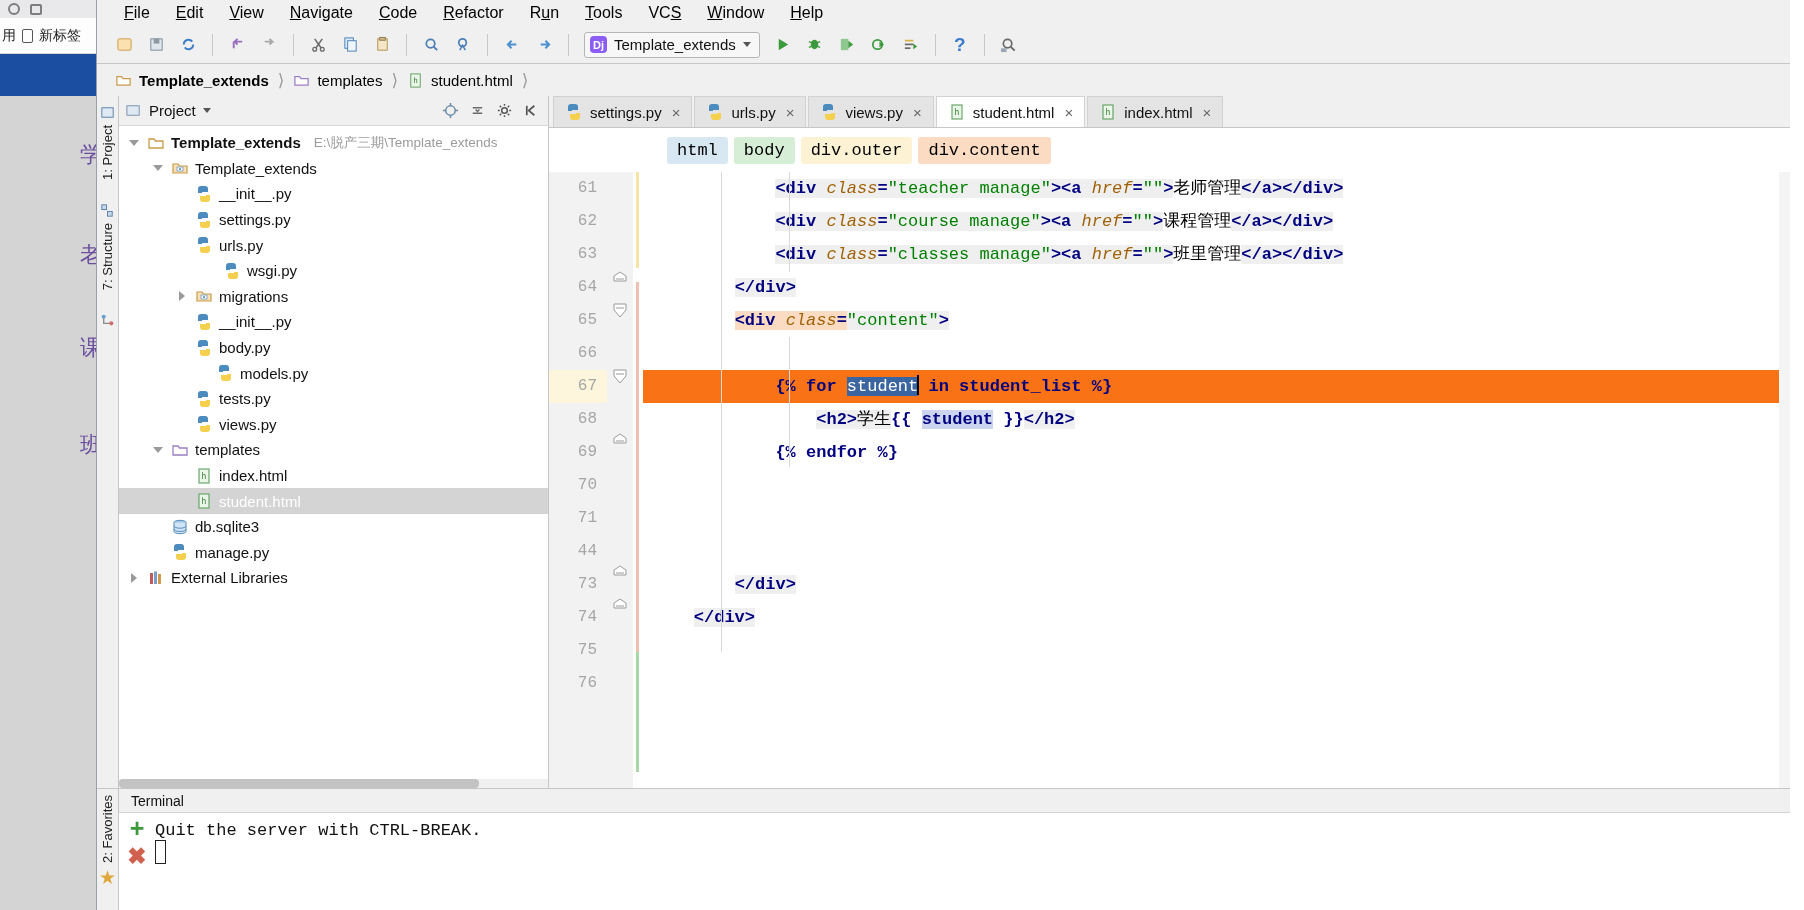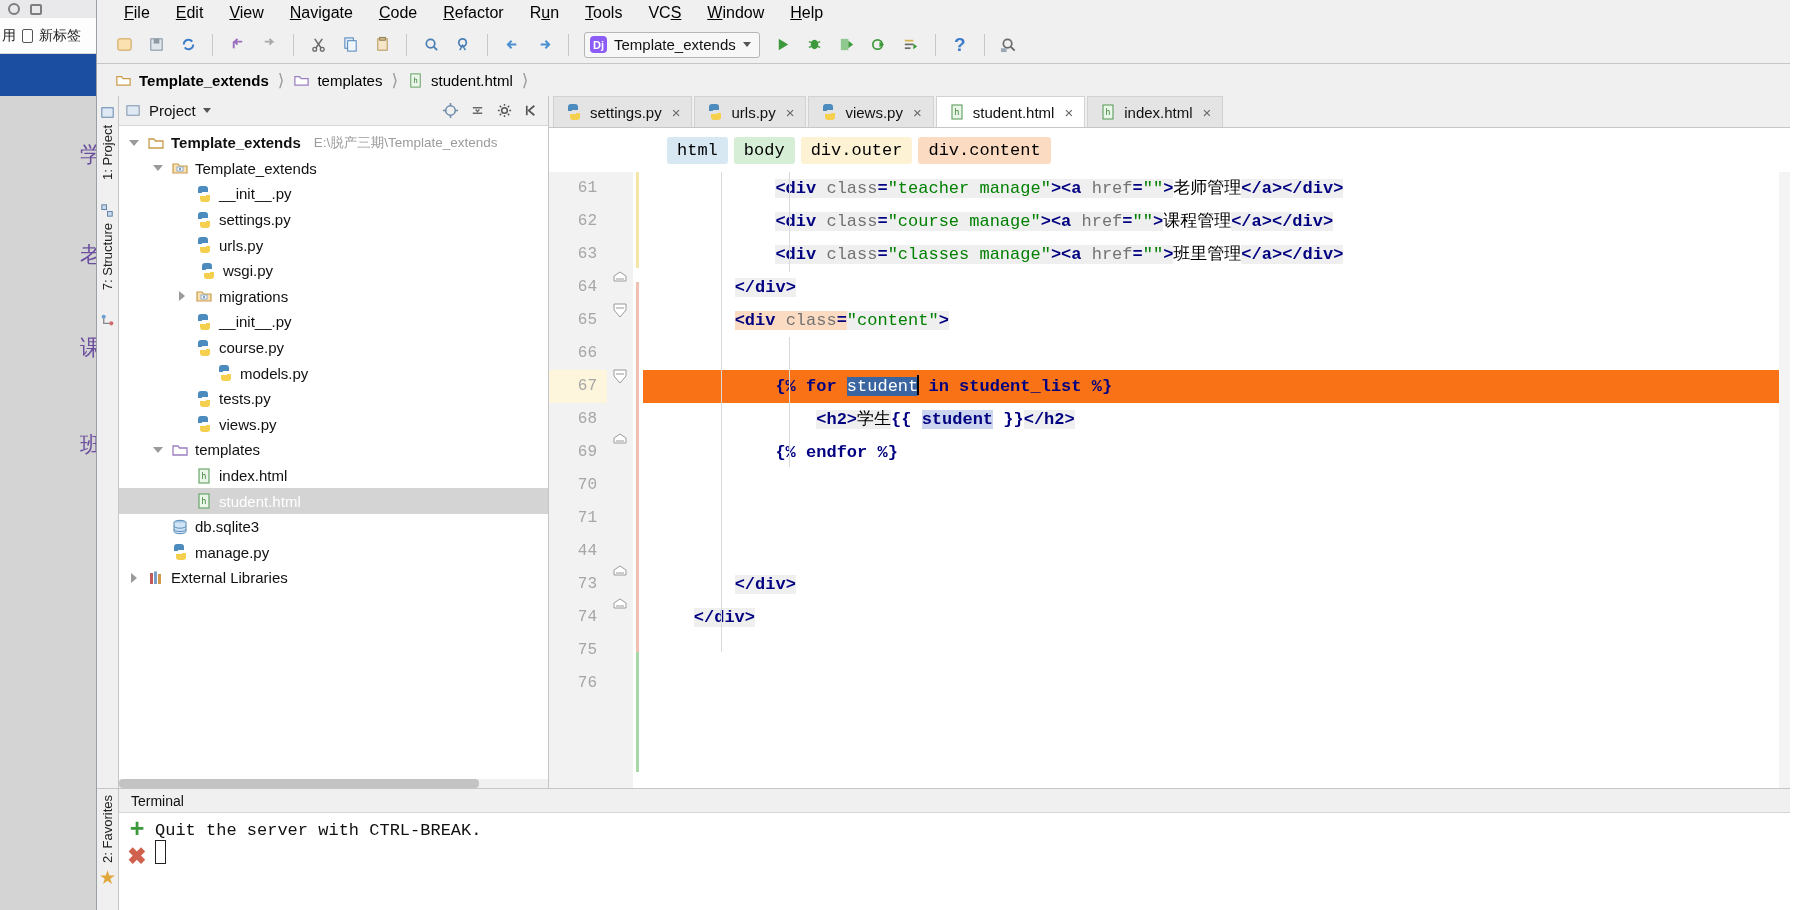--- a/index.html
+++ b/index.html
@@ -182,21 +182,21 @@
     flex:1;position:relative;overflow:hidden;background:#fff;
     font-family:"Liberation Mono", monospace;font-size:17px;
   }
   .cl { height:33px;line-height:33px;white-space:pre;padding-left:10px; }
   .cl.cur { background:#f97316; }
   .indentguide {
     position:absolute;width:1px;background:#d9d9d9;
   }
 
   .t-tag { color:#000080; font-weight:bold; }
-  .t-attr { color:#737373; }
+  .t-attr { color:#a16207;font-style:italic; }
   .t-str { color:#008000; }
   .t-cjk { color:#000000; }
   .t-djt { color:#000080; font-weight:bold;}
   .hl-b { background:#efefef; }
   .sel { background:#3a65a0; color:#ffffff; }
   .sel2 { background:#ccd5ef; }
   .caretbar { display:inline-block;width:2px;height:20px;background:#000;vertical-align:-4px;margin:0 -1px; }
 
   .vscroll-e {
     position:absolute;right:0;top:0;width:11px;height:100%;background:#f4f4f4;
@@ -523,21 +523,21 @@
           <div class="trow" style="padding-left: 56px;">
             <span class="tw"></span>
             <span style="width: 18px; height: 18px; flex: 0 0 auto; display: inline-block;">
               <svg width="18" height="18" viewBox="0 0 18 18" style="display:block">
                 <path d="M3 4 a3 3 0 0 1 3-3 h4 a3 3 0 0 1 3 3 v3 h-6 v1 h-4 Z" fill="#4b8bbe"></path>
                 <path d="M15 14 a3 3 0 0 1-3 3 h-4 a3 3 0 0 1-3-3 v-3 h6 v-1 h4 Z" fill="#f5d04e"></path>
               </svg>
             </span>
             <span>urls.py</span>
           </div>
-          <div class="trow" style="padding-left: 60px;">
+          <div class="trow" style="padding-left: 84px;">
             <span class="tw"></span>
             <span style="width: 18px; height: 18px; flex: 0 0 auto; display: inline-block;">
               <svg width="18" height="18" viewBox="0 0 18 18" style="display:block">
                 <path d="M3 4 a3 3 0 0 1 3-3 h4 a3 3 0 0 1 3 3 v3 h-6 v1 h-4 Z" fill="#4b8bbe"></path>
                 <path d="M15 14 a3 3 0 0 1-3 3 h-4 a3 3 0 0 1-3-3 v-3 h6 v-1 h4 Z" fill="#f5d04e"></path>
               </svg>
             </span>
             <span>wsgi.py</span>
           </div>
           <div class="trow" style="padding-left: 56px;">
@@ -564,21 +564,21 @@
             <span>__init__.py</span>
           </div>
           <div class="trow" style="padding-left: 56px;">
             <span class="tw"></span>
             <span style="width: 18px; height: 18px; flex: 0 0 auto; display: inline-block;">
               <svg width="18" height="18" viewBox="0 0 18 18" style="display:block">
                 <path d="M3 4 a3 3 0 0 1 3-3 h4 a3 3 0 0 1 3 3 v3 h-6 v1 h-4 Z" fill="#4b8bbe"></path>
                 <path d="M15 14 a3 3 0 0 1-3 3 h-4 a3 3 0 0 1-3-3 v-3 h6 v-1 h4 Z" fill="#f5d04e"></path>
               </svg>
             </span>
-            <span>course.py</span>
+            <span>body.py</span>
           </div>
           <div class="trow" style="padding-left: 77px;">
             <span class="tw"></span>
             <span style="width: 18px; height: 18px; flex: 0 0 auto; display: inline-block;">
               <svg width="18" height="18" viewBox="0 0 18 18" style="display:block">
                 <path d="M3 4 a3 3 0 0 1 3-3 h4 a3 3 0 0 1 3 3 v3 h-6 v1 h-4 Z" fill="#4b8bbe"></path>
                 <path d="M15 14 a3 3 0 0 1-3 3 h-4 a3 3 0 0 1-3-3 v-3 h6 v-1 h4 Z" fill="#f5d04e"></path>
               </svg>
             </span>
             <span>models.py</span>

